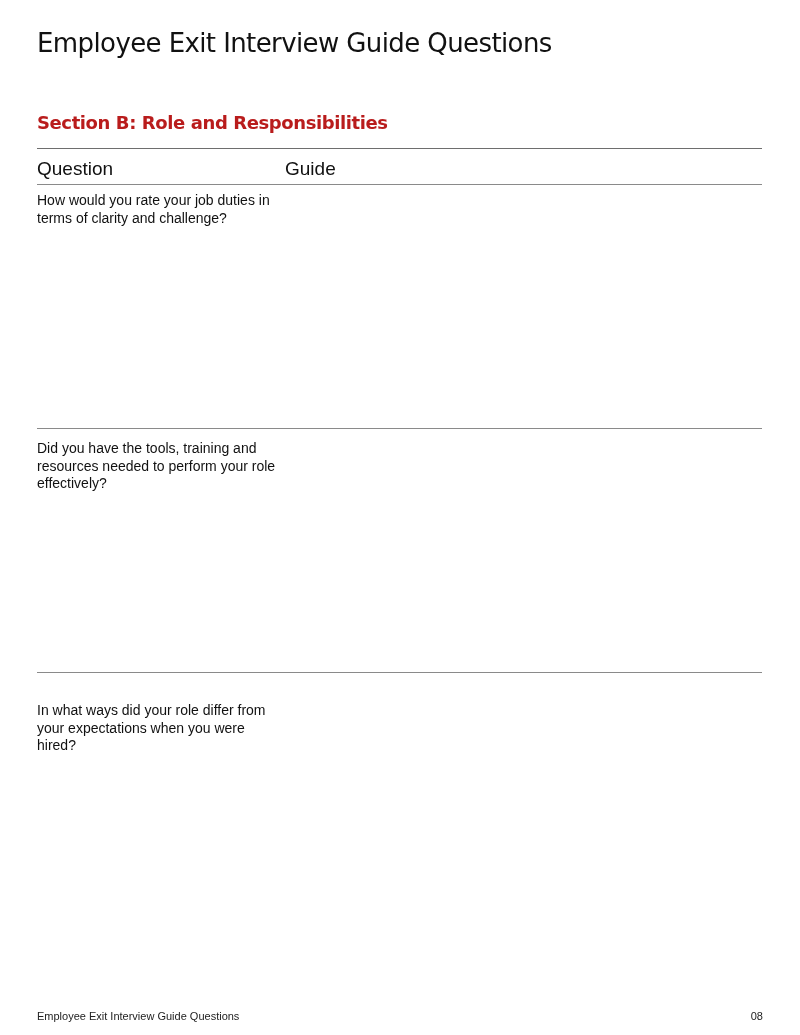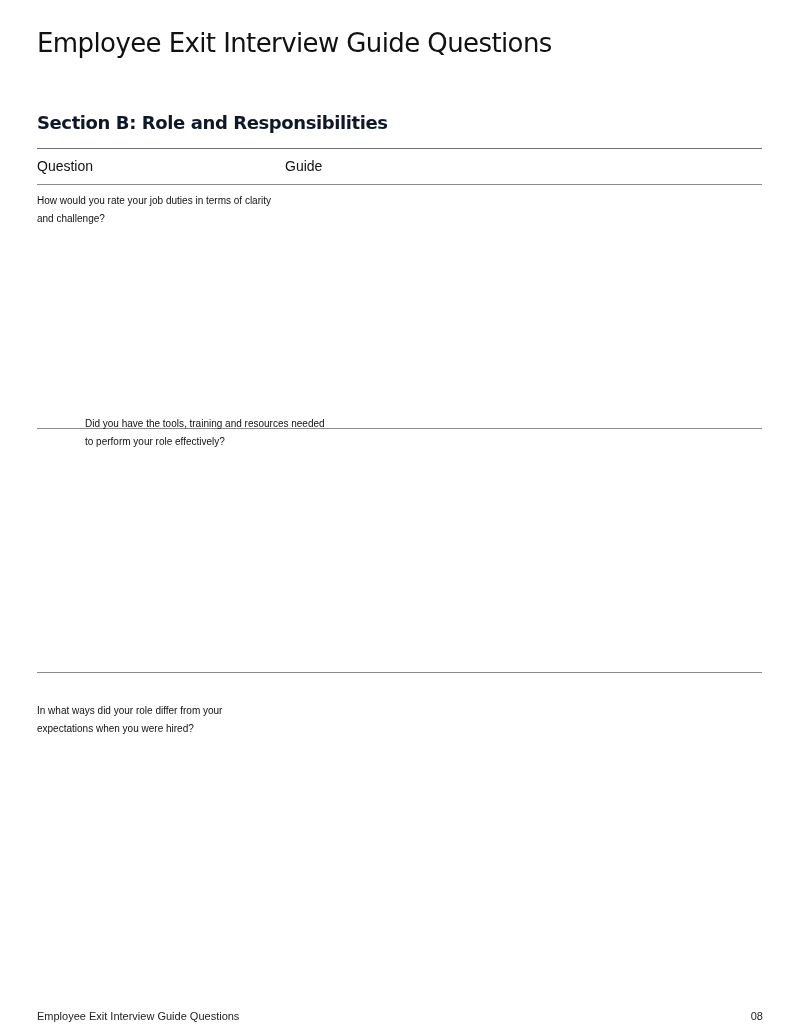--- a/index.html
+++ b/index.html
@@ -1,23 +1,23 @@
 <!DOCTYPE html>
 <html><head>
 <meta charset="utf-8">
 <style>
   * { margin: 0; padding: 0; box-sizing: border-box; }
   html, body { width: 800px; height: 1035px; background: #ffffff; }
   body { position: relative; font-family: "Liberation Sans", sans-serif; color: #111111; overflow: hidden; }
   .title { position: absolute; left: 37px; top: 28px; font-family: "DejaVu Sans", sans-serif; font-size: 26px; font-weight: 500; letter-spacing: -0.6px; color: #111; }
-  .section-title { position: absolute; left: 37px; top: 112px; font-family: "DejaVu Sans", sans-serif; font-size: 18px; letter-spacing: -0.4px; color: #0f172a; }
+  .section-title { position: absolute; left: 37px; top: 112px; font-family: "DejaVu Sans", sans-serif; font-size: 18px; letter-spacing: -0.4px; color: #b91c1c; }
   .rule { position: absolute; left: 37px; width: 725px; height: 1px; background: #6e6e6e; }
   .rule.light { background: #8a8a8a; }
-  .th { position: absolute; top: 158px; font-size: 14px; color: #111; }
-  .q { position: absolute; left: 37px; width: 240px; font-size: 10px; line-height: 17.5px; color: #111; }
+  .th { position: absolute; top: 158px; font-size: 19px; color: #111; }
+  .q { position: absolute; left: 37px; width: 240px; font-size: 14px; line-height: 17.5px; color: #111; }
   .answer { position: absolute; left: 285px; width: 477px; }
   .footer { position: absolute; top: 1010px; font-size: 11px; color: #222; }
 </style>
 </head>
 <body>
 
 <h1 class="title">Employee Exit Interview Guide Questions</h1>
 <h2 class="section-title">Section B: Role and Responsibilities</h2>
 
 <div>
@@ -26,21 +26,21 @@
   <span class="th" style="left:285px;">Guide</span>
   <div class="rule light" style="top:184px;"></div>
 
   <div>
     <p class="q" style="top:192px;">How would you rate your job duties in terms of clarity and challenge?</p>
     <div class="answer" style="top:190px;height:234px;"></div>
   </div>
   <div class="rule light" style="top:428px;"></div>
 
   <div>
-    <p class="q" style="top:415px;margin-left:48px;">Did you have the tools, training and resources needed to perform your role effectively?</p>
+    <p class="q" style="top:440px;">Did you have the tools, training and resources needed to perform your role effectively?</p>
     <div class="answer" style="top:434px;height:234px;"></div>
   </div>
   <div class="rule light" style="top:672px;"></div>
 
   <div>
     <p class="q" style="top:702px;">In what ways did your role differ from your expectations when you were hired?</p>
     <div class="answer" style="top:678px;height:300px;"></div>
   </div>
 </div>
 

